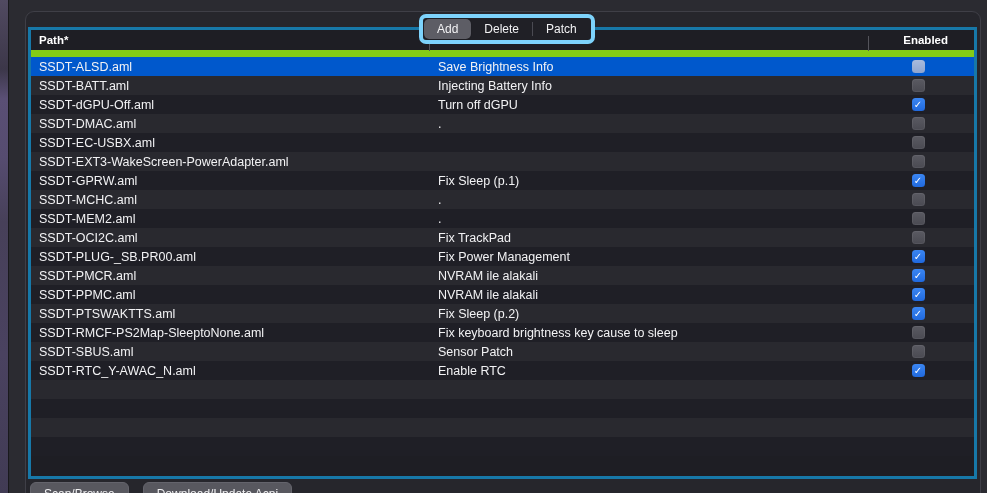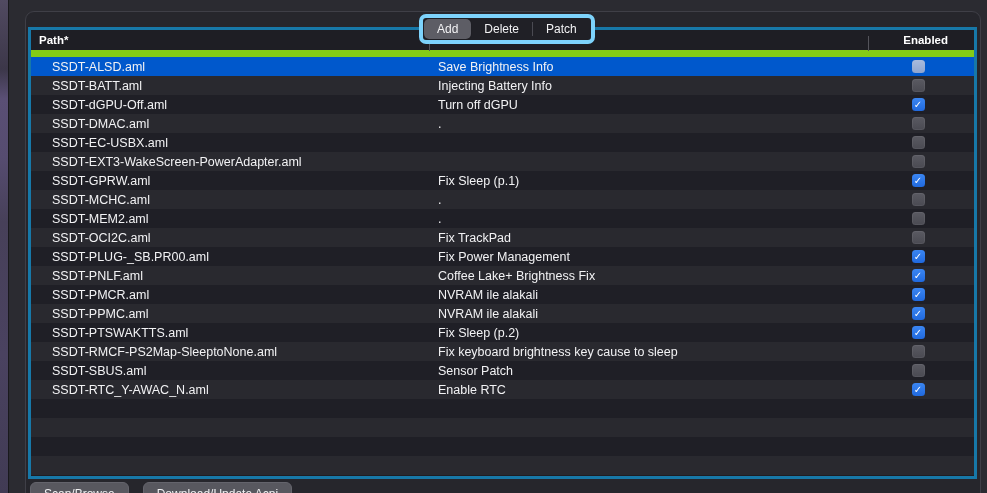--- a/index.html
+++ b/index.html
@@ -37,21 +37,21 @@
   .col-sep{position:absolute;top:6px;height:15px;width:1px;background:#54545b;}
   .col-sep.s1{left:398px;}
   .col-sep.s2{left:837px;}
 
   .tbody{position:relative;}
   .row{display:flex;align-items:center;height:19px;}
   .row:nth-child(odd){background:#1f1f26;}
   .row:nth-child(even){background:#29292f;}
   .row.selected{background:#0058cc;}
   .cell{color:#f2f2f4;font-size:12.5px;white-space:nowrap;overflow:hidden;}
-  .cell.path{width:399px;padding-left:21px;box-sizing:border-box;}
+  .cell.path{width:399px;padding-left:8px;box-sizing:border-box;}
   .cell.comment{width:438px;padding-left:8px;box-sizing:border-box;}
   .cell.enabled{width:100px;display:flex;justify-content:center;align-items:center;}
 
   
   .cb{width:13px;height:13px;border-radius:3.5px;box-sizing:border-box;position:relative;}
   .cb.unchecked{background:linear-gradient(180deg,#5a5a62 0%,#4a4a52 100%);
     box-shadow:inset 0 0 0 1px rgba(255,255,255,0.06);}
   .row.selected .cb.unchecked{background:linear-gradient(180deg,#a9bbdd 0%,#8fa5cf 100%);box-shadow:none;}
   .cb.checked{background:linear-gradient(180deg,#3b86f2 0%,#2069de 100%);}
   .cb.checked::after{content:"✓";position:absolute;left:0;top:0;width:13px;height:13px;
@@ -159,27 +159,20 @@
           </div>
         </div>
         <div class="row">
           <div class="cell path">SSDT-PLUG-_SB.PR00.aml</div>
           <div class="cell comment">Fix Power Management</div>
           <div class="cell enabled">
             <div class="cb checked"></div>
           </div>
         </div>
         <div class="row">
-          <div class="cell path">SSDT-PNLF.aml</div>
-          <div class="cell comment">Coffee Lake+ Brightness Fix</div>
-          <div class="cell enabled">
-            <div class="cb checked"></div>
-          </div>
-        </div>
-        <div class="row">
           <div class="cell path">SSDT-PMCR.aml</div>
           <div class="cell comment">NVRAM ile alakali</div>
           <div class="cell enabled">
             <div class="cb checked"></div>
           </div>
         </div>
         <div class="row">
           <div class="cell path">SSDT-PPMC.aml</div>
           <div class="cell comment">NVRAM ile alakali</div>
           <div class="cell enabled">

